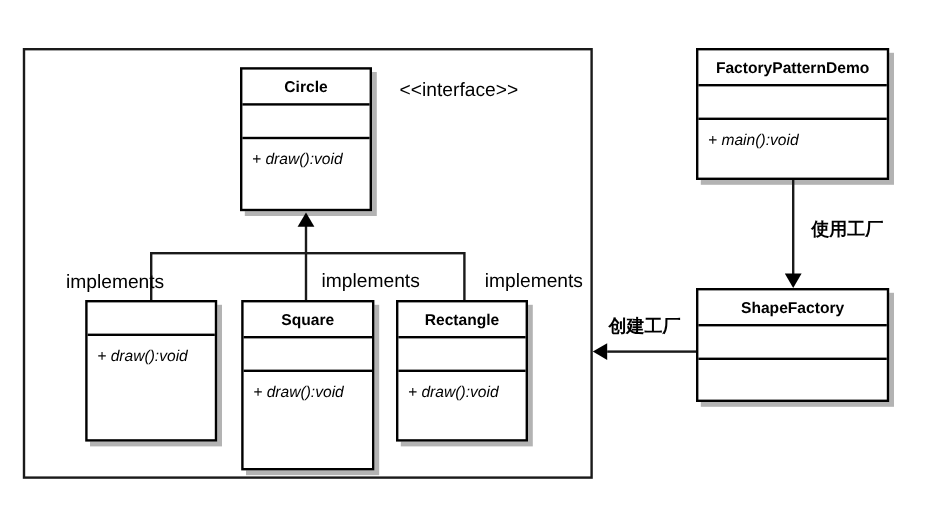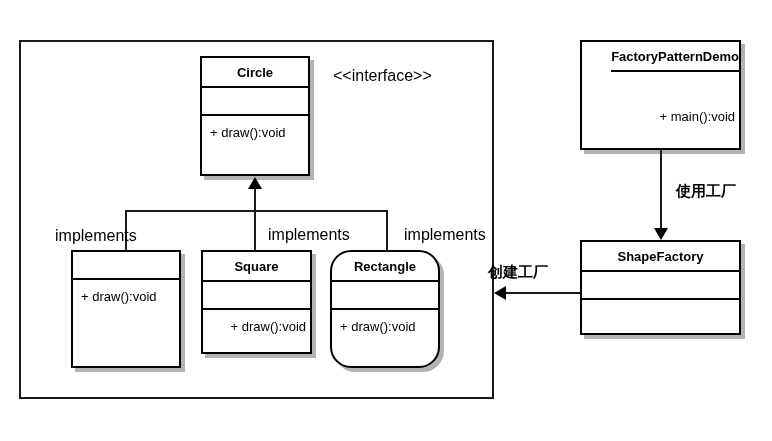--- a/index.html
+++ b/index.html
@@ -34,26 +34,27 @@
   }
   .uml-attrs {
     height:28px;
     border-bottom:2px solid #000;
   }
   .uml-methods {
     flex:1;
     padding:9px 4px 0 8px;
     font-size:13px;
     white-space:nowrap;
+    font-style:italic;
   }
   .c-shape    { left:200px; top:56px;  width:110px; height:120px; }
   .c-circle   { left:71px;  top:250px; width:110px; height:118px; }
-  .c-square   { left:201px; top:250px; width:111px; height:104px;text-align:right; }
-  .c-rect     { left:330px; top:250px; width:110px; height:118px;border-radius:21px; }
-  .c-fpd      { left:580px; top:40px;  width:161px; height:110px;align-items:flex-end; }
+  .c-square   { left:201px; top:250px; width:111px; height:142px; }
+  .c-rect     { left:330px; top:250px; width:110px; height:118px; }
+  .c-fpd      { left:580px; top:40px;  width:161px; height:110px; }
   .c-sf       { left:580px; top:240px; width:161px; height:95px; }
 
   .line { position:absolute; background:#1a1a1a; }
   .ln-shape-v   { left:254px; top:188px; width:2px;  height:62px; }
   .ln-horiz     { left:125px; top:210px; width:262px; height:2px; }
   .ln-circle-v  { left:125px; top:210px; width:2px;  height:40px; }
   .ln-rect-v    { left:386px; top:210px; width:2px;  height:40px; }
   .ln-fpd-sf    { left:660px; top:150px; width:2px;  height:79px; }
   .ln-sf-bound  { left:506px; top:292px; width:74px; height:2px; }
 
@@ -77,21 +78,21 @@
     border-right:12px solid #000;
   }
 
   .lbl { position:absolute; font-size:16px; white-space:nowrap; }
   .lbl-stereotype { left:333px; top:67px; }
   .lbl-impl-1 { left:55px;  top:227px; }
   .lbl-impl-2 { left:268px; top:226px; }
   .lbl-impl-3 { left:404px; top:226px; }
   .lbl-cn { font-size:15px;font-weight:bold; }
   .lbl-use    { left:676px; top:182px; }
-  .lbl-create { left:488px; top:263px; }
+  .lbl-create { left:507px; top:263px; }
 </style>
 </head>
 <body>
 
 <div class="canvas">
 
   <div class="boundary"></div>
 
   <div class="uml-class c-shape">
     <div class="uml-title">Circle</div>

